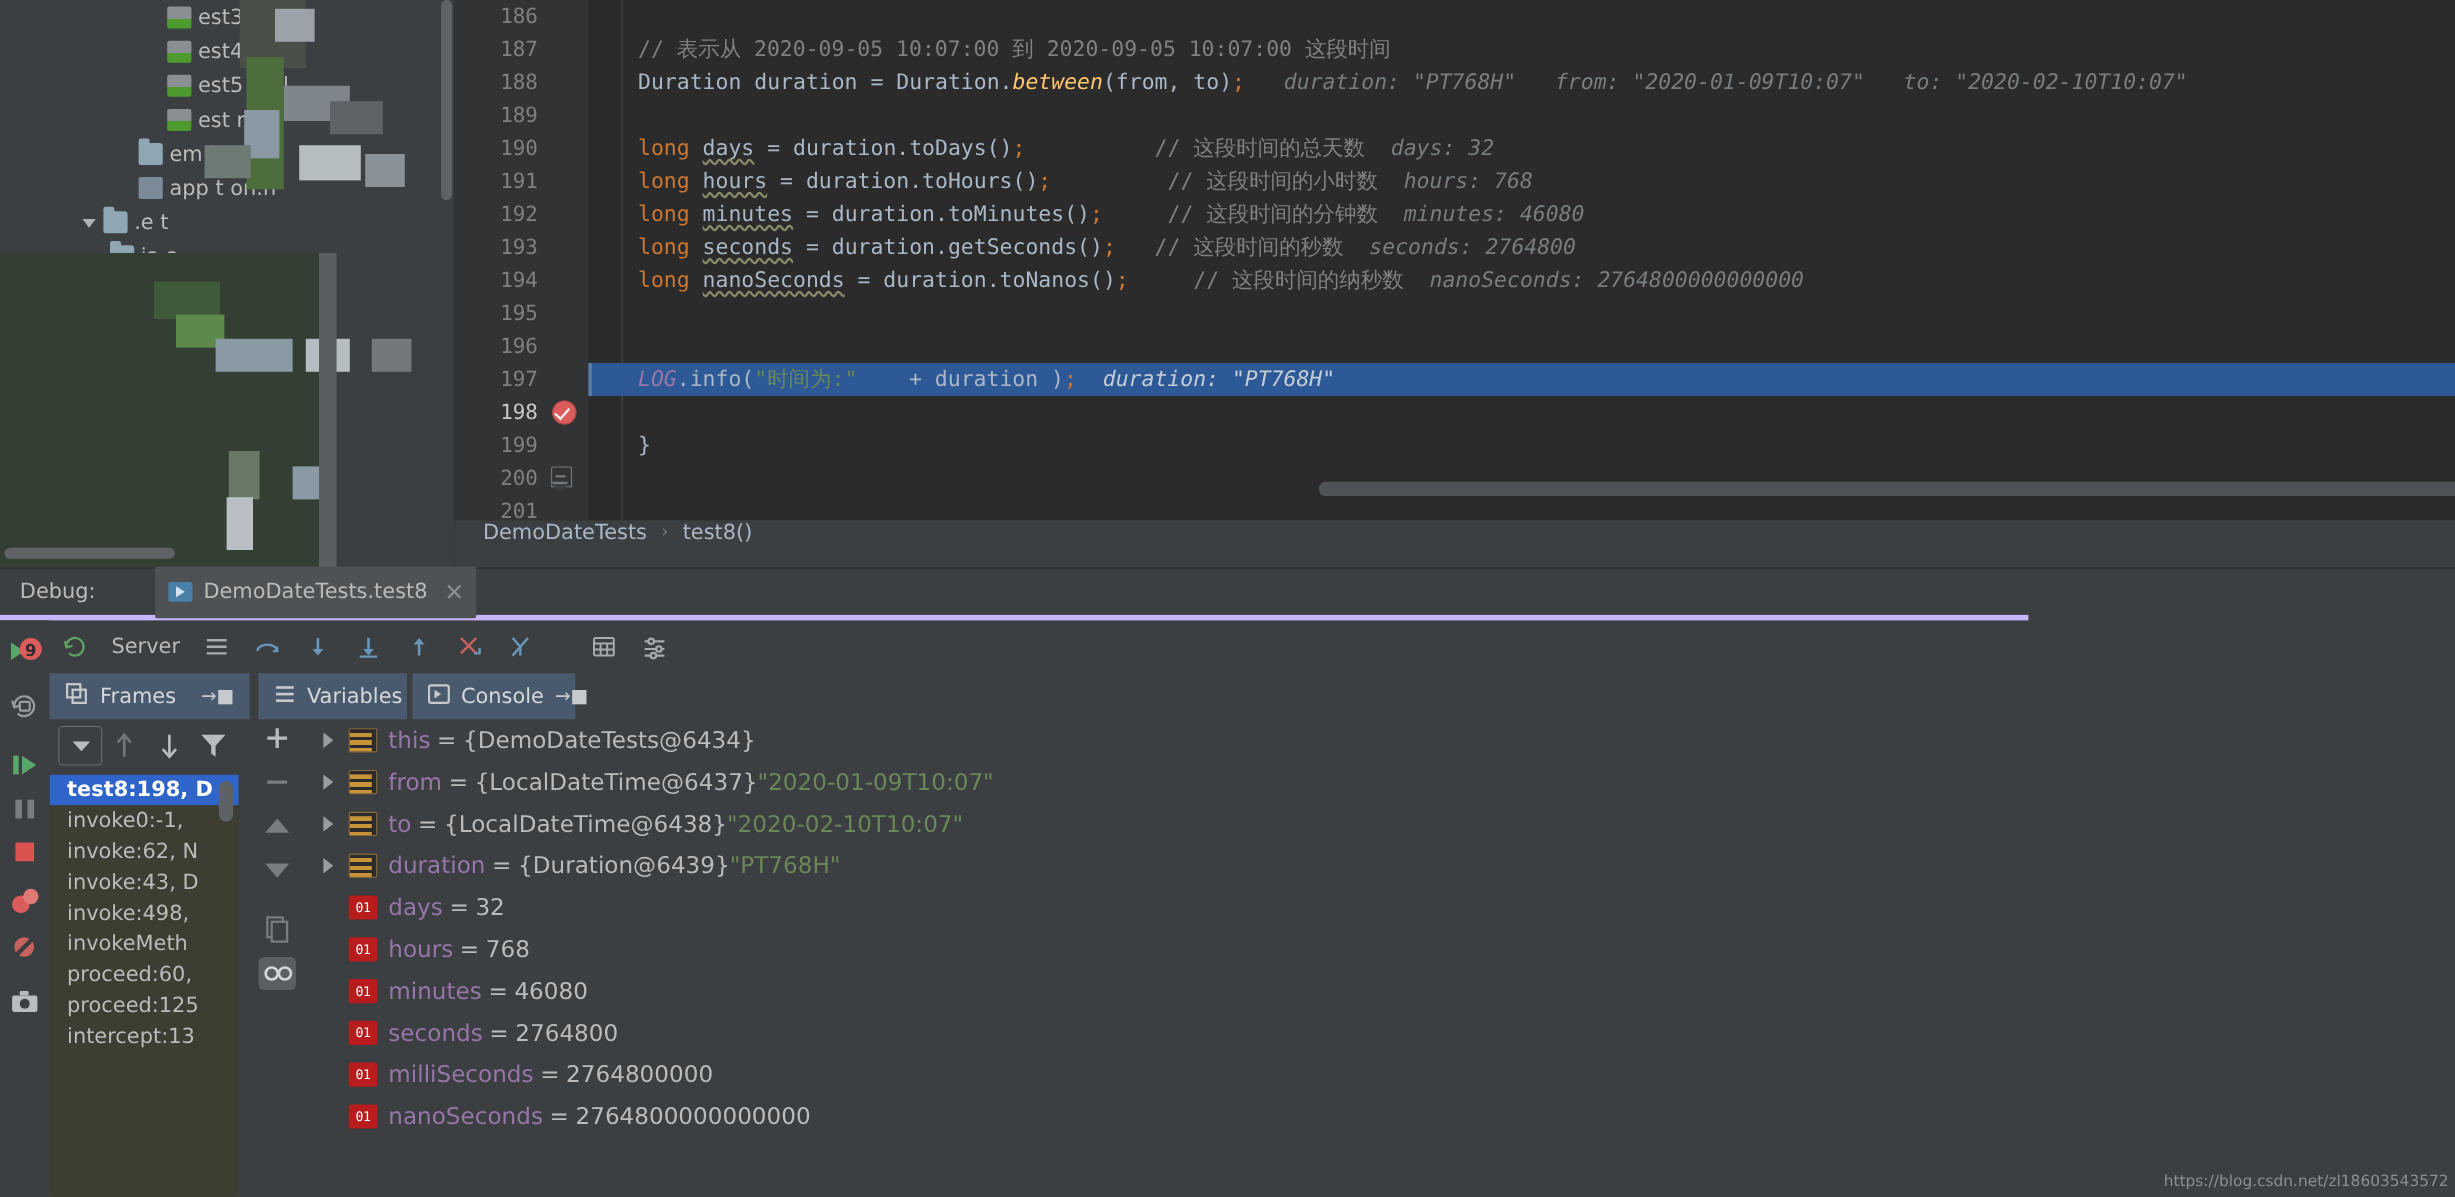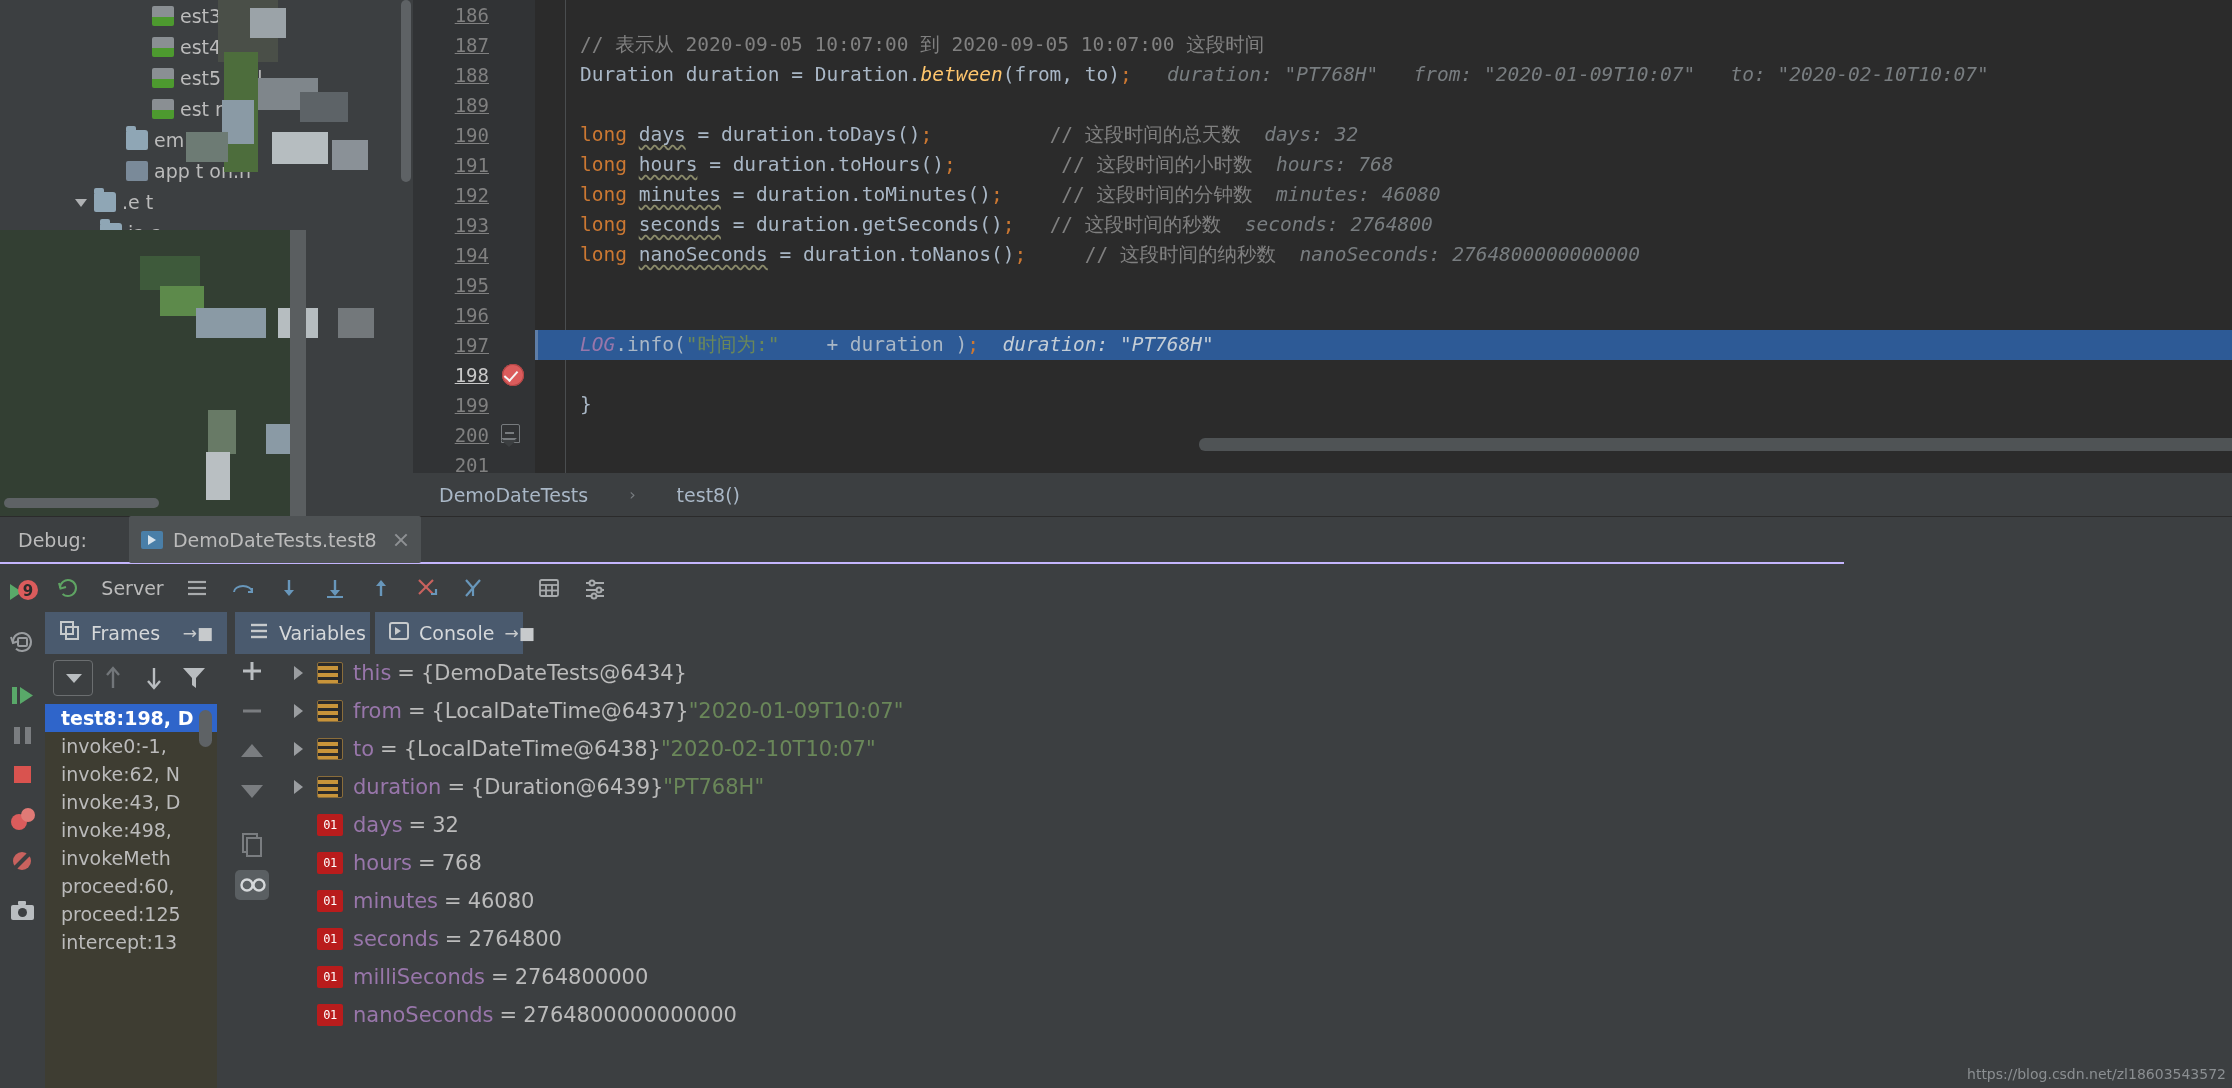--- a/index.html
+++ b/index.html
@@ -72,21 +72,21 @@
     background: #2b2b2b; overflow: hidden;
   }
   .gutter {
     position: absolute; left: 0; top: 0; width: 122px; height: 473px;
     background: #313335;
   }
   .linenos { position:absolute; left:0; top:0; width:84px; }
   .lineno {
     height: 30px; line-height: 30px; text-align: right; padding-right: 8px;
     font-family: "DejaVu Sans Mono", "Liberation Mono", monospace;
-    font-size: 19px; color: #808080; text-decoration: underline;
+    font-size: 19px; color: #808080;
   }
   .lineno.current { color: #c8c8c8; }
   .gutter-marks { position:absolute; left:84px; top:0; width:38px; }
   .breakpoint {
     position: absolute; left: 5px; width: 22px; height: 22px;
     border-radius: 50%; background: #db5c5c;
     box-shadow: inset 0 0 0 1px #b04545;
   }
   .breakpoint::after {
     content: ""; position: absolute; left: 5px; top: 4px;
@@ -143,33 +143,33 @@
     text-underline-offset: 3px;
   }
   .editor-hscroll {
     position:absolute; left:786px; top:438px; width:1420px; height:13px;
     background:#4f5355; border-radius:6px;
   }
 
   
   .breadcrumbs {
     position:absolute; left:413px; top:473px; width:1819px; height:43px;
-    background:#3c3f41; display:flex; align-items:center;
-    padding-left: 26px; font-size:19px; color:#a9b7c6;gap:28px;
+    background:#3c3f41; display:flex; align-items:flex-start;
+    padding-left: 26px; font-size:19px; color:#a9b7c6;
   }
   .bc-sep { margin: 0 13px; color:#787d80; font-size:16px; }
 
   
   .debug-window {
     position:absolute; left:0; top:516px; width:2232px; height:572px;
     background:#3c3f41; border-top:1px solid #2b2b2b;
   }
   .debug-header {
     position:absolute; left:0; top:0; width:1844px; height:47px;
-    display:flex; align-items:center; border-bottom:2px solid #c4b5fd;
+    display:flex; align-items:center; border-bottom:5px solid #c4b5fd;gap:12px;
   }
   .debug-label { padding-left:18px; font-size:19px; color:#bbbbbb; }
   .debug-tab {
     margin-left:42px; height:47px; display:flex; align-items:center;
     padding: 0 12px; gap:10px; background:#4e5254; border-radius:2px;
   }
   .debug-tab-text { font-size:19px; color:#bbbbbb; }
   .tab-close {
     width:16px;height:16px;position:relative;opacity:.85; margin-left:6px;
   }

